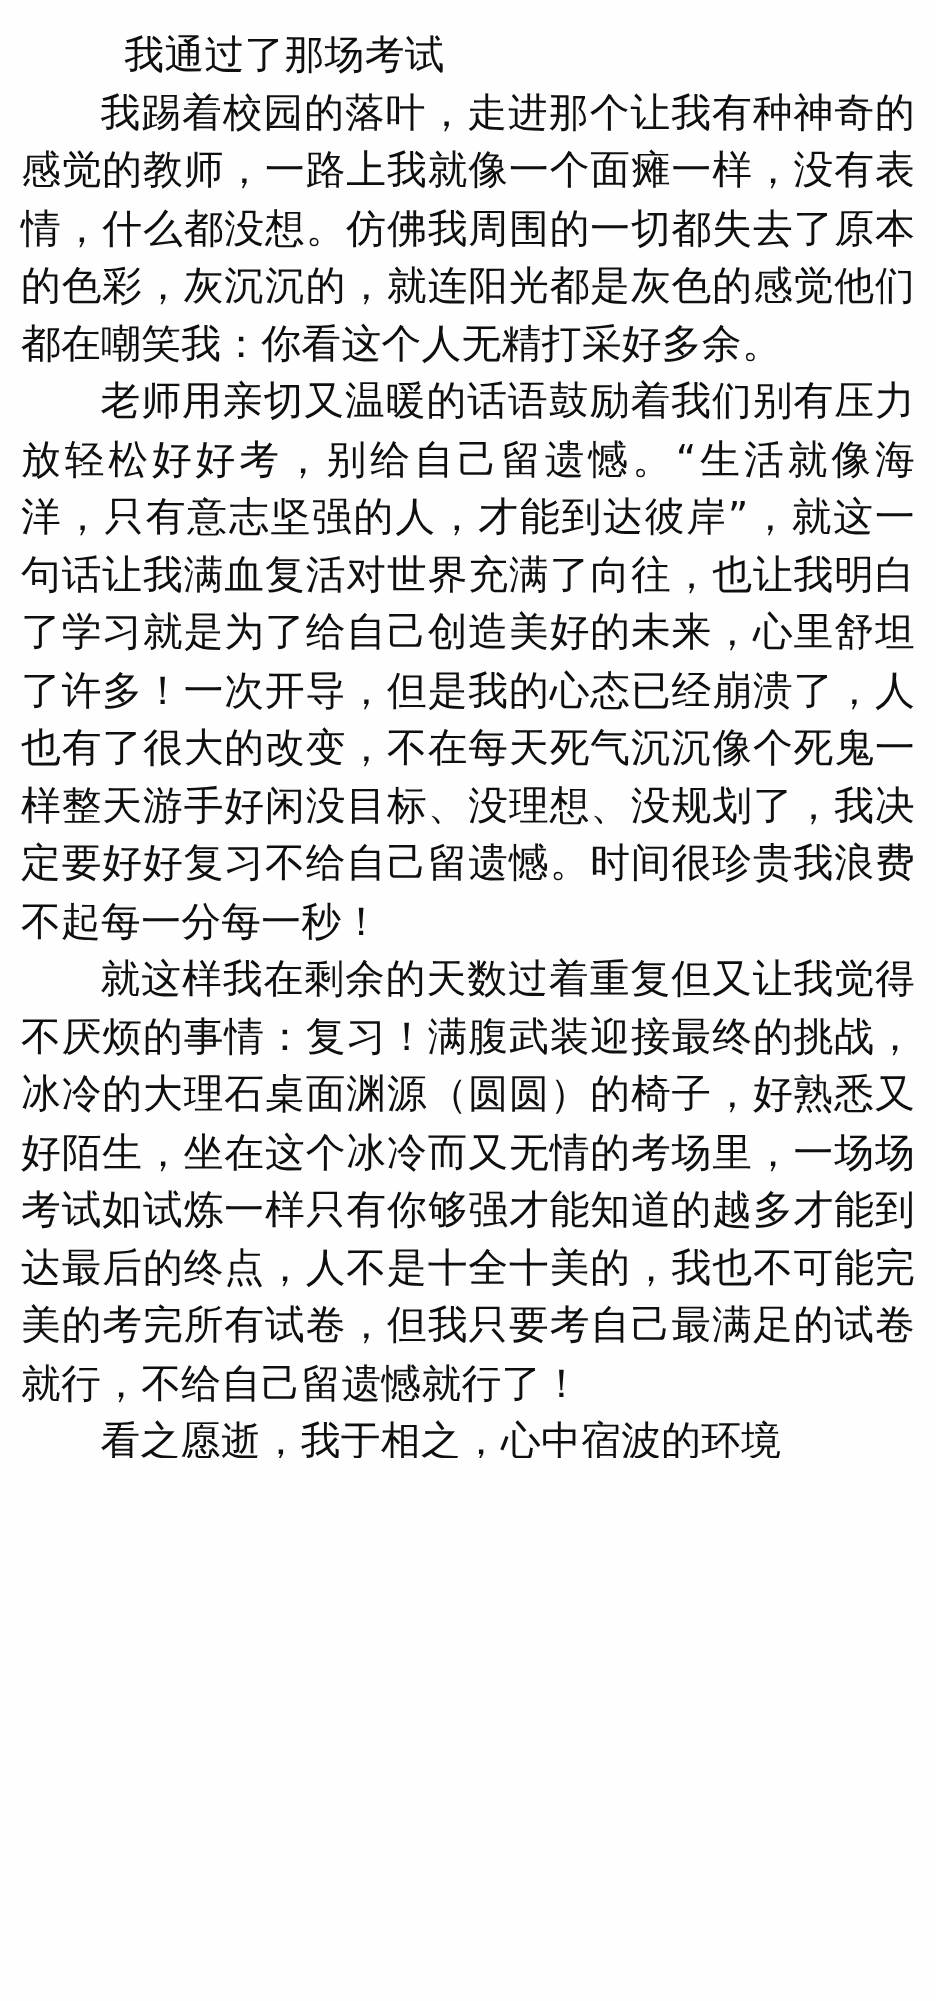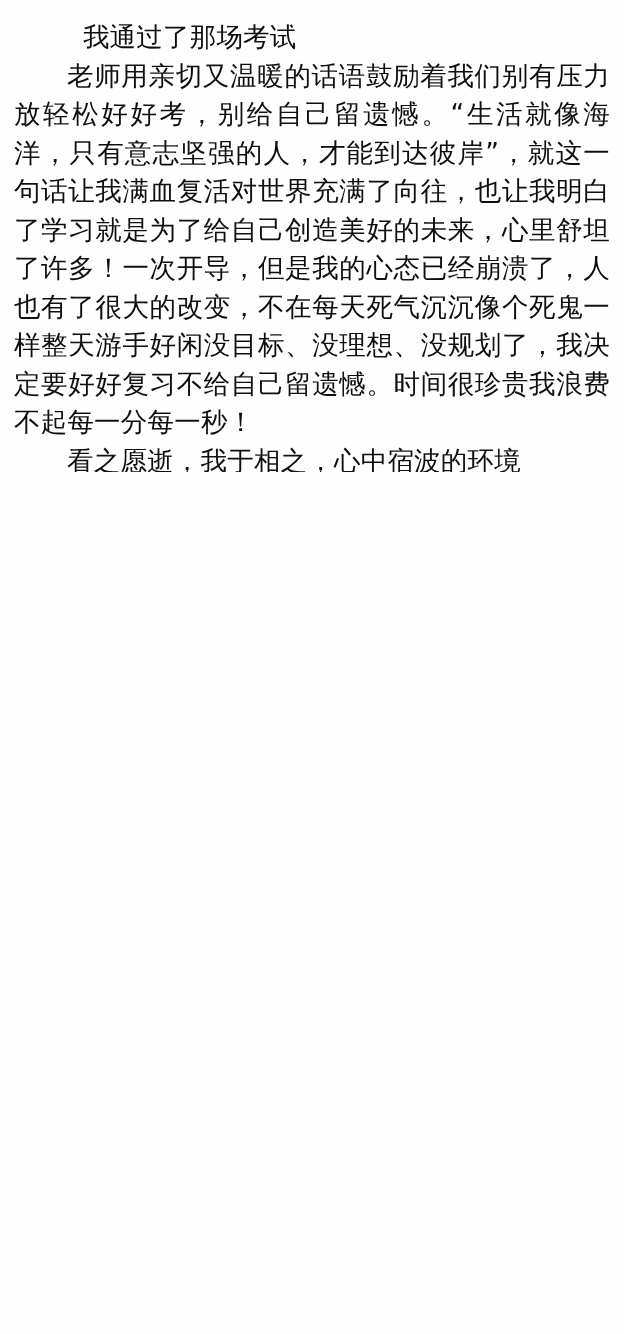--- a/index.html
+++ b/index.html
@@ -41,16 +41,18 @@
     overflow: hidden;
     max-height: 30px;
   }
 </style>
 </head>
 <body>
 
 <div class="page">
   <div class="article">
     <p class="para title-line">我通过了那场考试</p>
+    <p class="para">我踢着校园的落叶，走进那个让我有种神奇的感觉的教师，一路上我就像一个面瘫一样，没有表情，什么都没想。仿佛我周围的一切都失去了原本的色彩，灰沉沉的，就连阳光都是灰色的感觉他们都在嘲笑我：你看这个人无精打采好多余。</p>
     <p class="para">老师用亲切又温暖的话语鼓励着我们别有压力放轻松好好考，别给自己留遗憾。“生活就像海洋，只有意志坚强的人，才能到达彼岸”，就这一句话让我满血复活对世界充满了向往，也让我明白了学习就是为了给自己创造美好的未来，心里舒坦了许多！一次开导，但是我的心态已经崩溃了，人也有了很大的改变，不在每天死气沉沉像个死鬼一样整天游手好闲没目标、没理想、没规划了，我决定要好好复习不给自己留遗憾。时间很珍贵我浪费不起每一分每一秒！</p>
+    <p class="para">就这样我在剩余的天数过着重复但又让我觉得不厌烦的事情：复习！满腹武装迎接最终的挑战，冰冷的大理石桌面渊源（圆圆）的椅子，好熟悉又好陌生，坐在这个冰冷而又无情的考场里，一场场考试如试炼一样只有你够强才能知道的越多才能到达最后的终点，人不是十全十美的，我也不可能完美的考完所有试卷，但我只要考自己最满足的试卷就行，不给自己留遗憾就行了！</p>
     <p class="para clipped">看之愿逝，我于相之，心中宿波的环境</p>
   </div>
 </div>
 
 </body></html>

